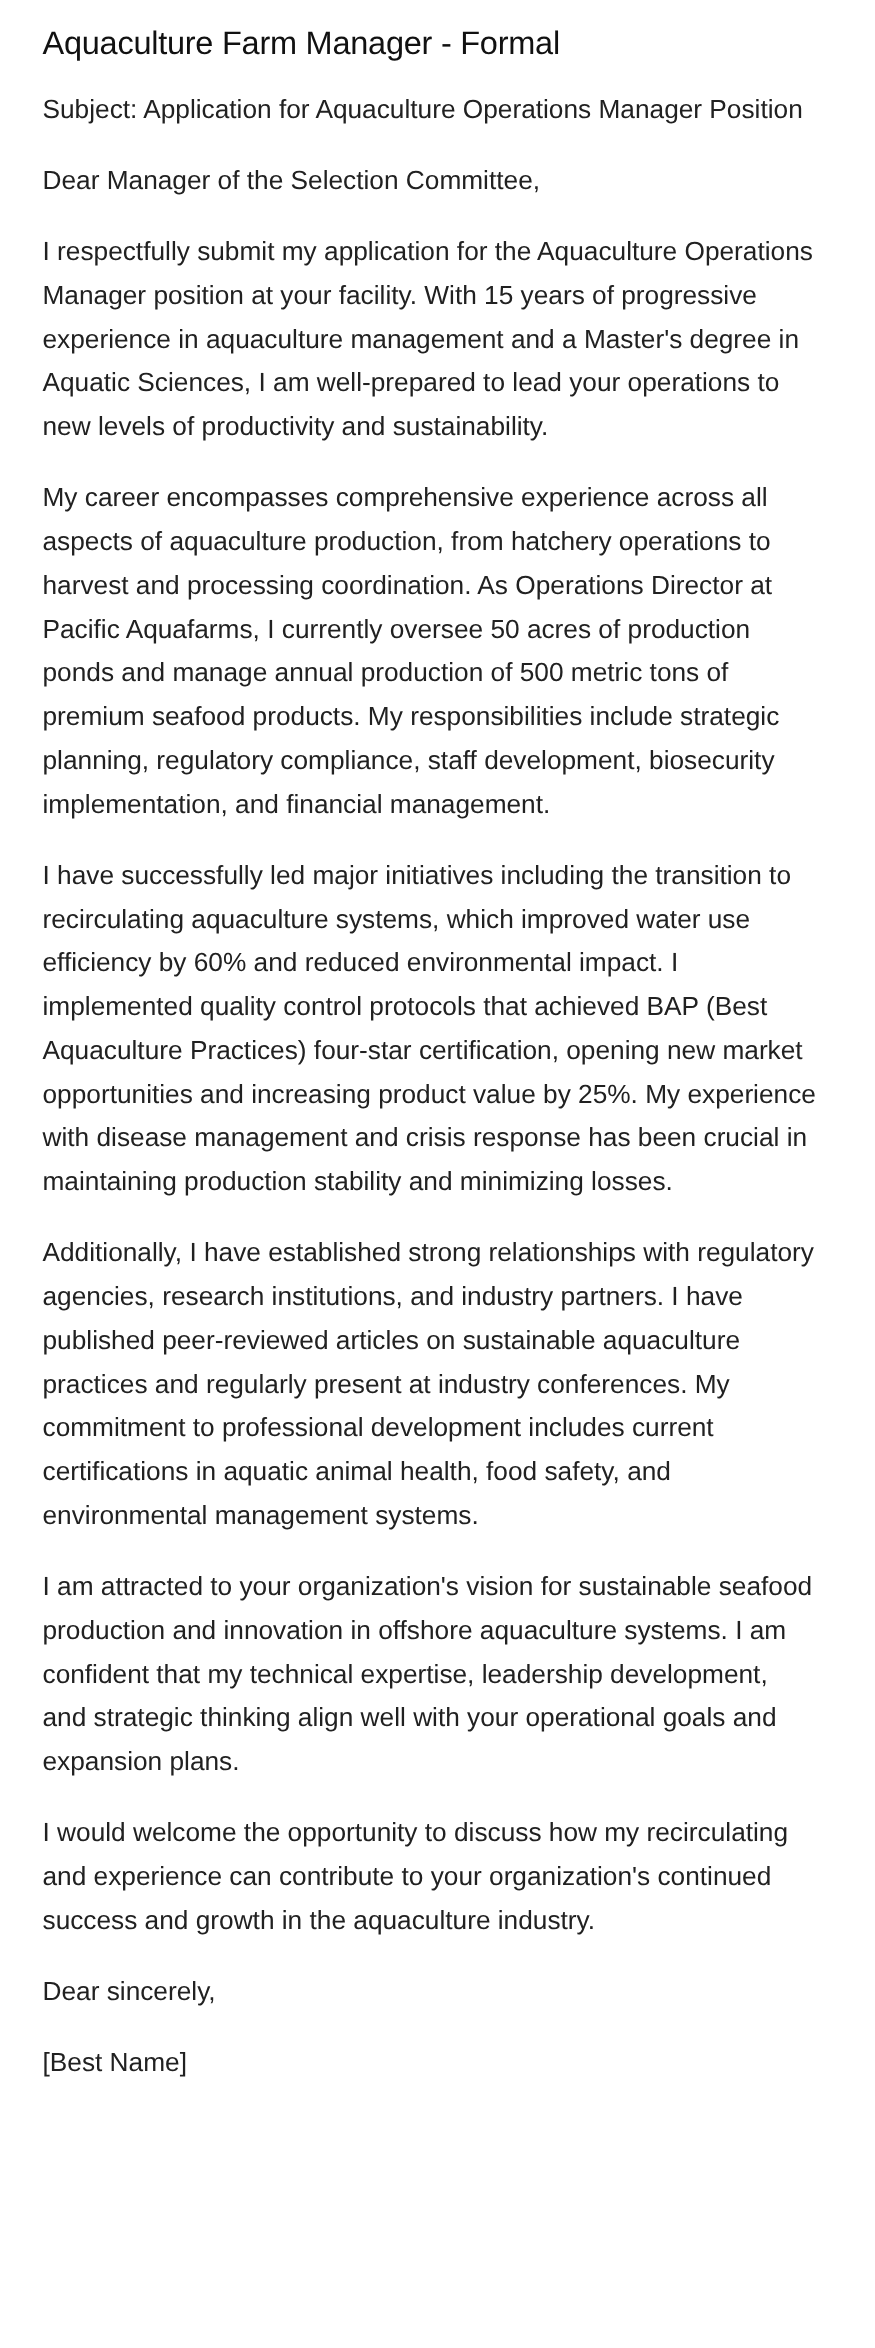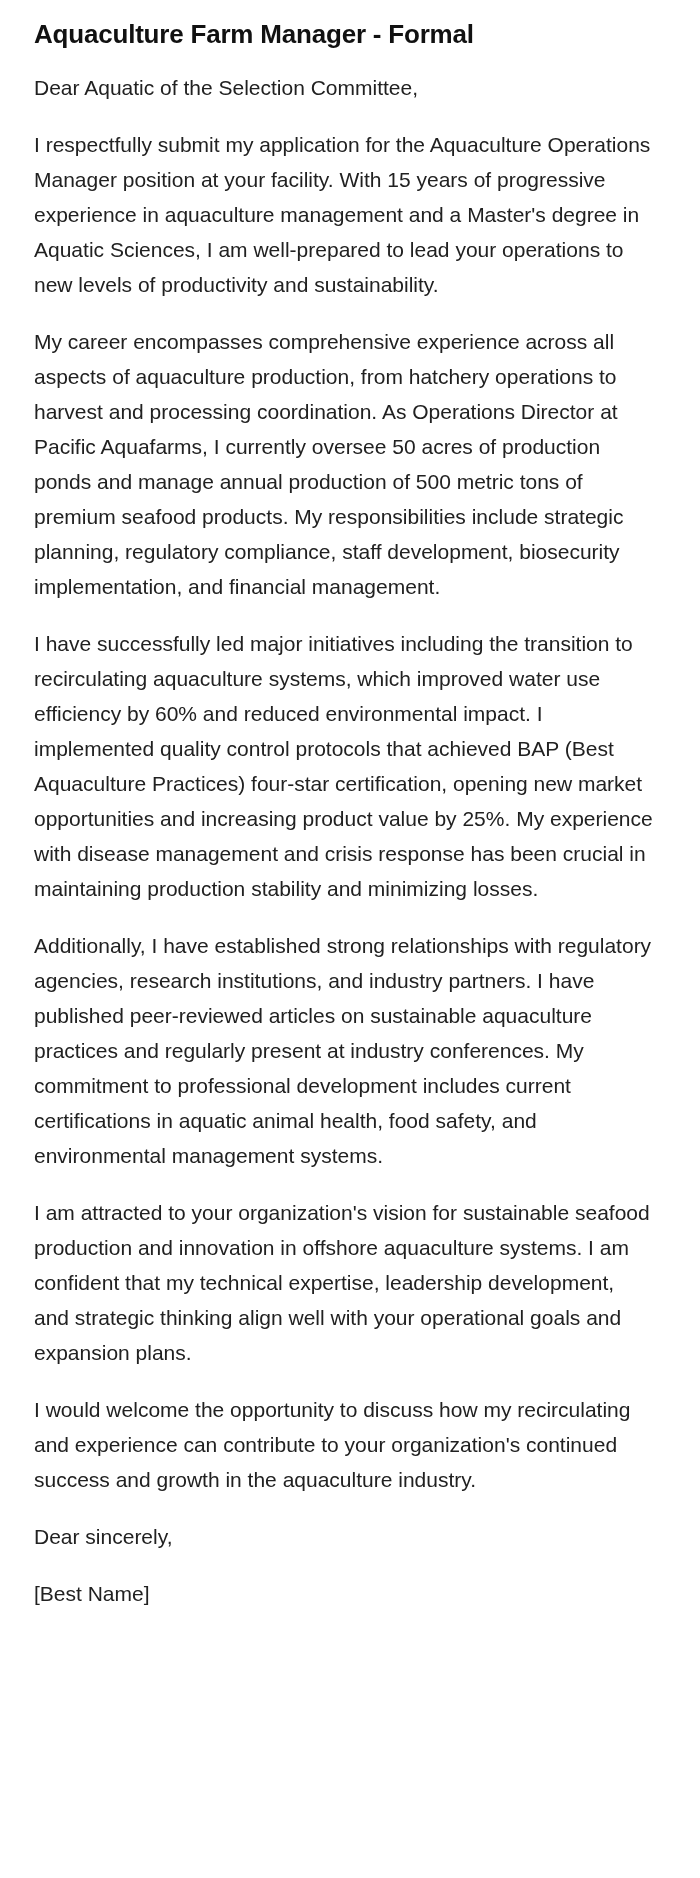--- a/index.html
+++ b/index.html
@@ -14,41 +14,42 @@
     font-family: "Liberation Sans", "DejaVu Sans", sans-serif;
   }
   .doc {
     padding: 18px 46px 0 34px;
     box-sizing: border-box;
     width: 700px;
   }
   .doc-title {
     font-size: 26px;
     line-height: 32px;
-    font-weight: 700;
+    font-weight: 400;
     color: #111111;
     margin: 0 0 20px 0;
     letter-spacing: -0.2px;
   }
   .doc p {
     font-size: 21px;
     line-height: 35px;
     color: #212121;
     margin: 0 0 22px 0;
     max-width: 620px;
   }
 </style>
 </head>
 <body>
 
 <div class="doc">
   <h1 class="doc-title">Aquaculture Farm Manager - Formal</h1>
 
+  <p>Subject: Application for Aquaculture Operations Manager Position</p>
 
-  <p>Dear Aquatic of the Selection Committee,</p>
+  <p>Dear Manager of the Selection Committee,</p>
 
   <p>I respectfully submit my application for the Aquaculture Operations Manager position at your facility. With 15 years of progressive experience in aquaculture management and a Master's degree in Aquatic Sciences, I am well-prepared to lead your operations to new levels of productivity and sustainability.</p>
 
   <p>My career encompasses comprehensive experience across all aspects of aquaculture production, from hatchery operations to harvest and processing coordination. As Operations Director at Pacific Aquafarms, I currently oversee 50 acres of production ponds and manage annual production of 500 metric tons of premium seafood products. My responsibilities include strategic planning, regulatory compliance, staff development, biosecurity implementation, and financial management.</p>
 
   <p>I have successfully led major initiatives including the transition to recirculating aquaculture systems, which improved water use efficiency by 60% and reduced environmental impact. I implemented quality control protocols that achieved BAP (Best Aquaculture Practices) four-star certification, opening new market opportunities and increasing product value by 25%. My experience with disease management and crisis response has been crucial in maintaining production stability and minimizing losses.</p>
 
   <p>Additionally, I have established strong relationships with regulatory agencies, research institutions, and industry partners. I have published peer-reviewed articles on sustainable aquaculture practices and regularly present at industry conferences. My commitment to professional development includes current certifications in aquatic animal health, food safety, and environmental management systems.</p>
 
   <p>I am attracted to your organization's vision for sustainable seafood production and innovation in offshore aquaculture systems. I am confident that my technical expertise, leadership development, and strategic thinking align well with your operational goals and expansion plans.</p>

